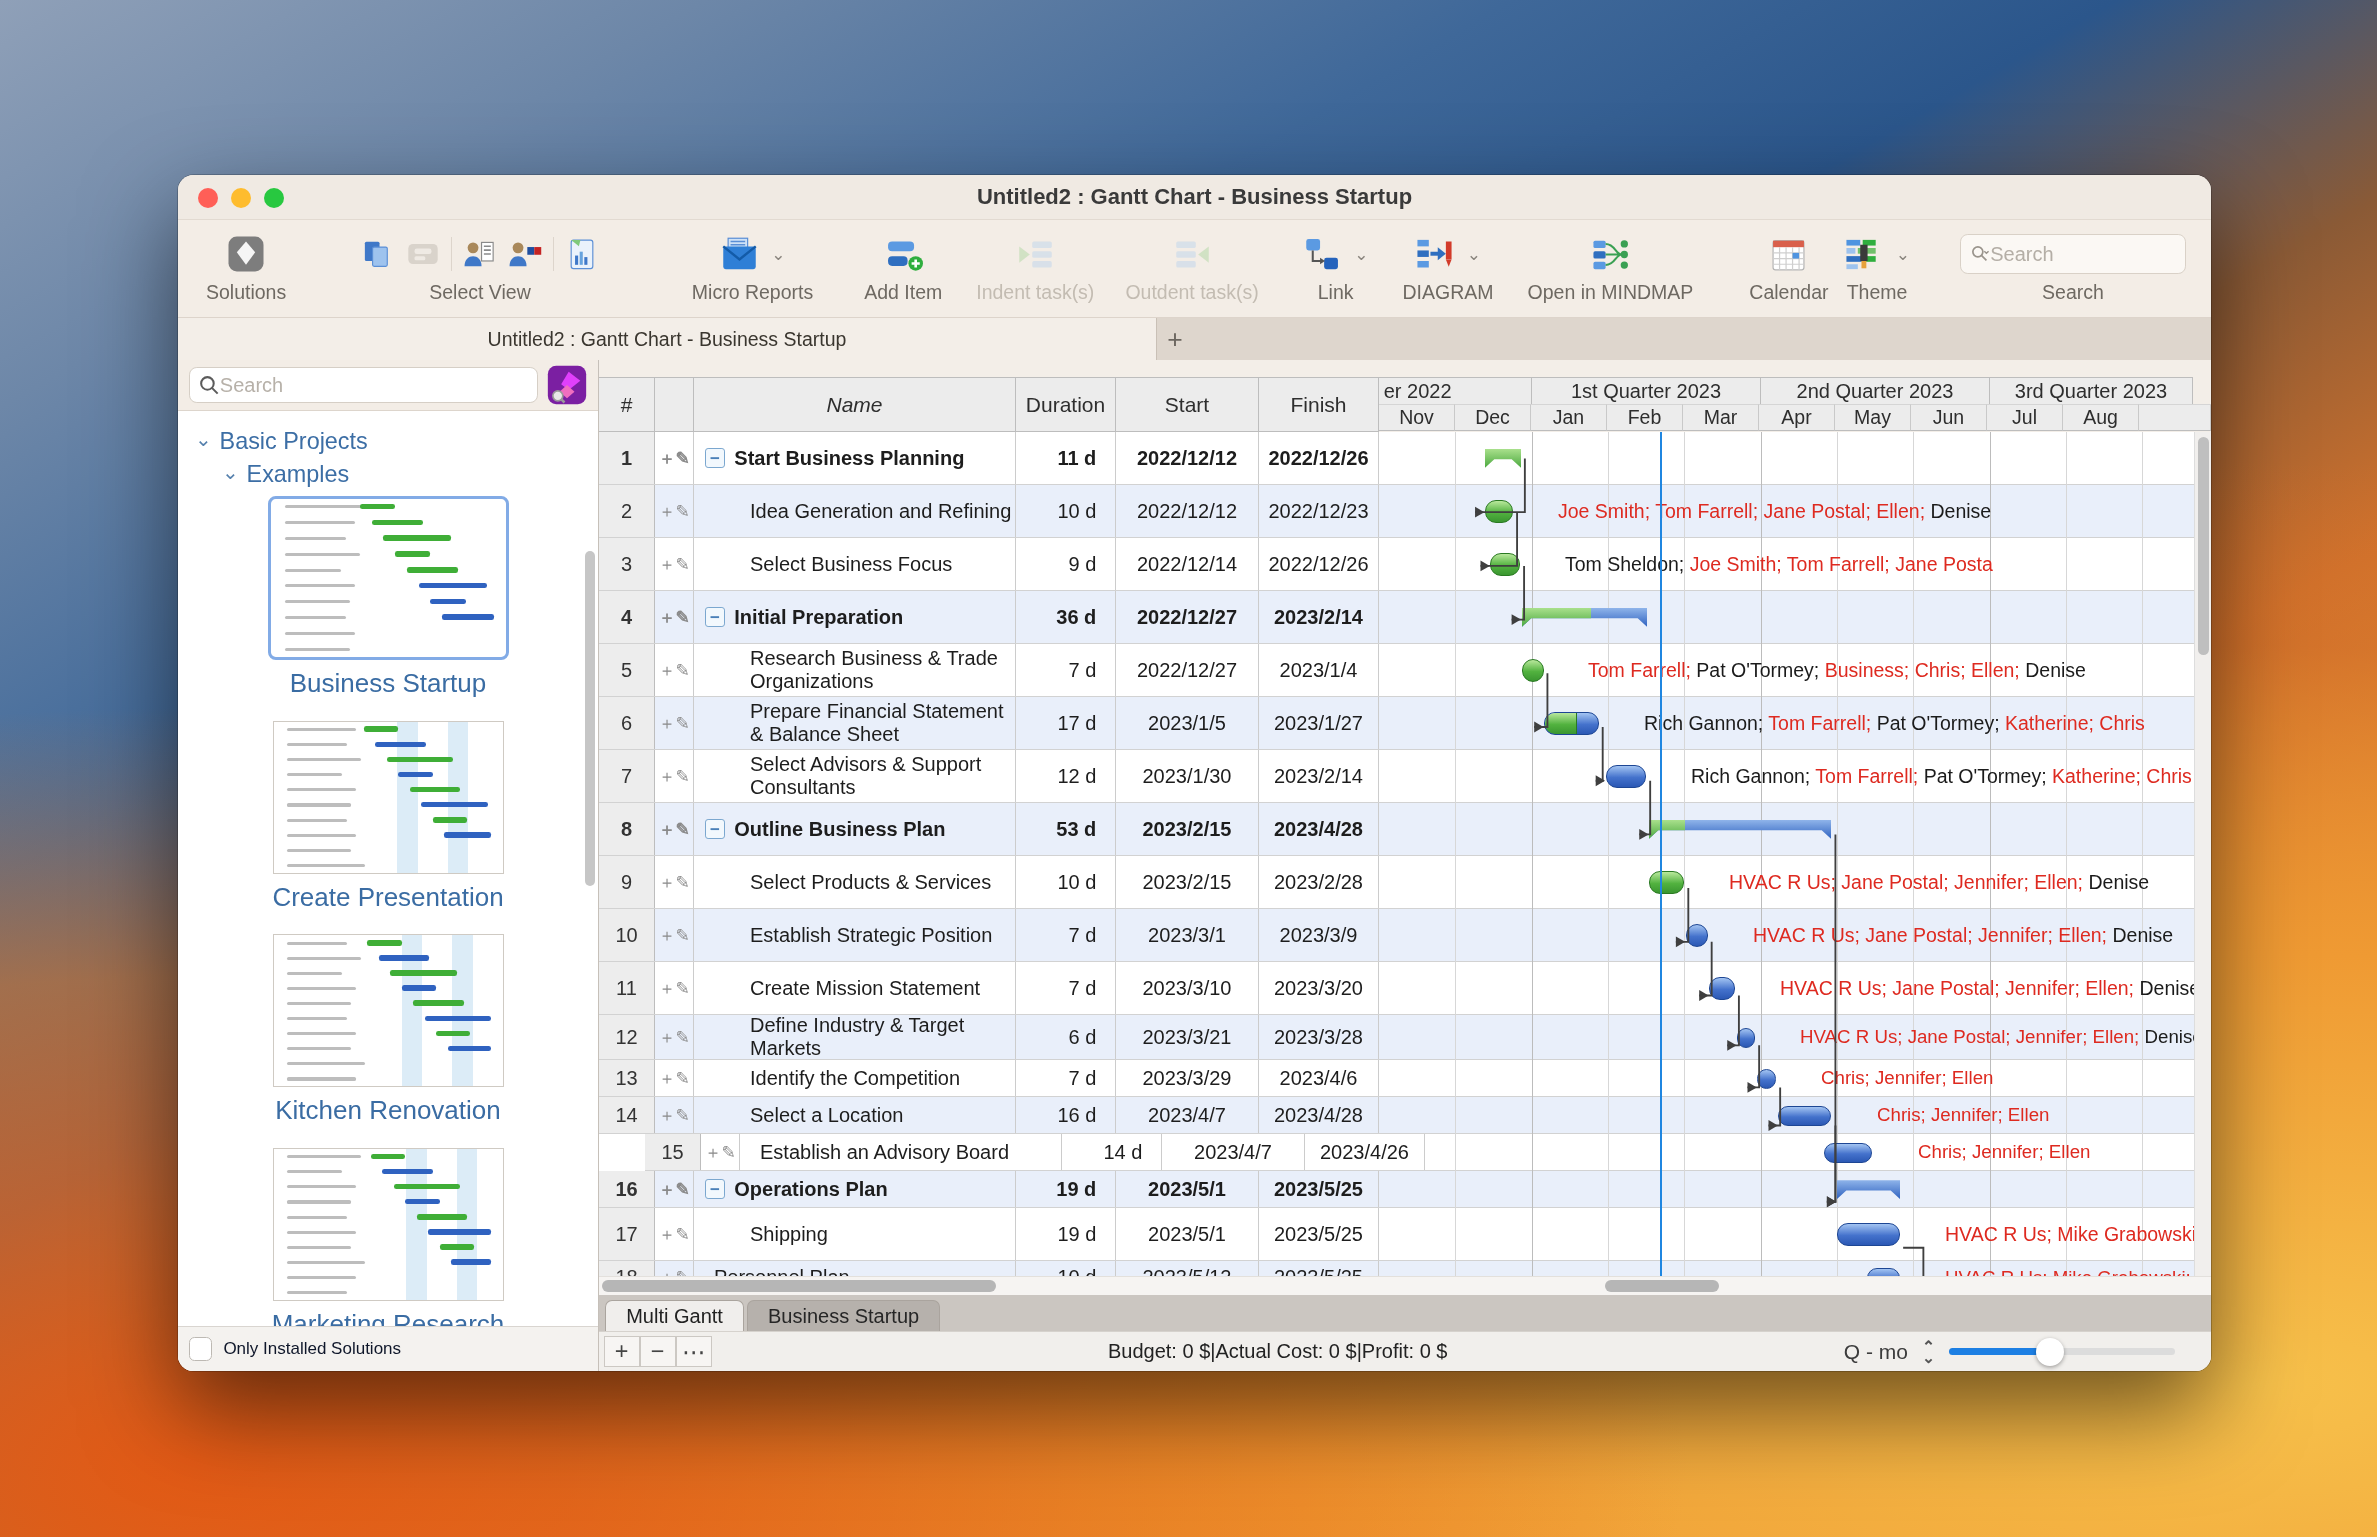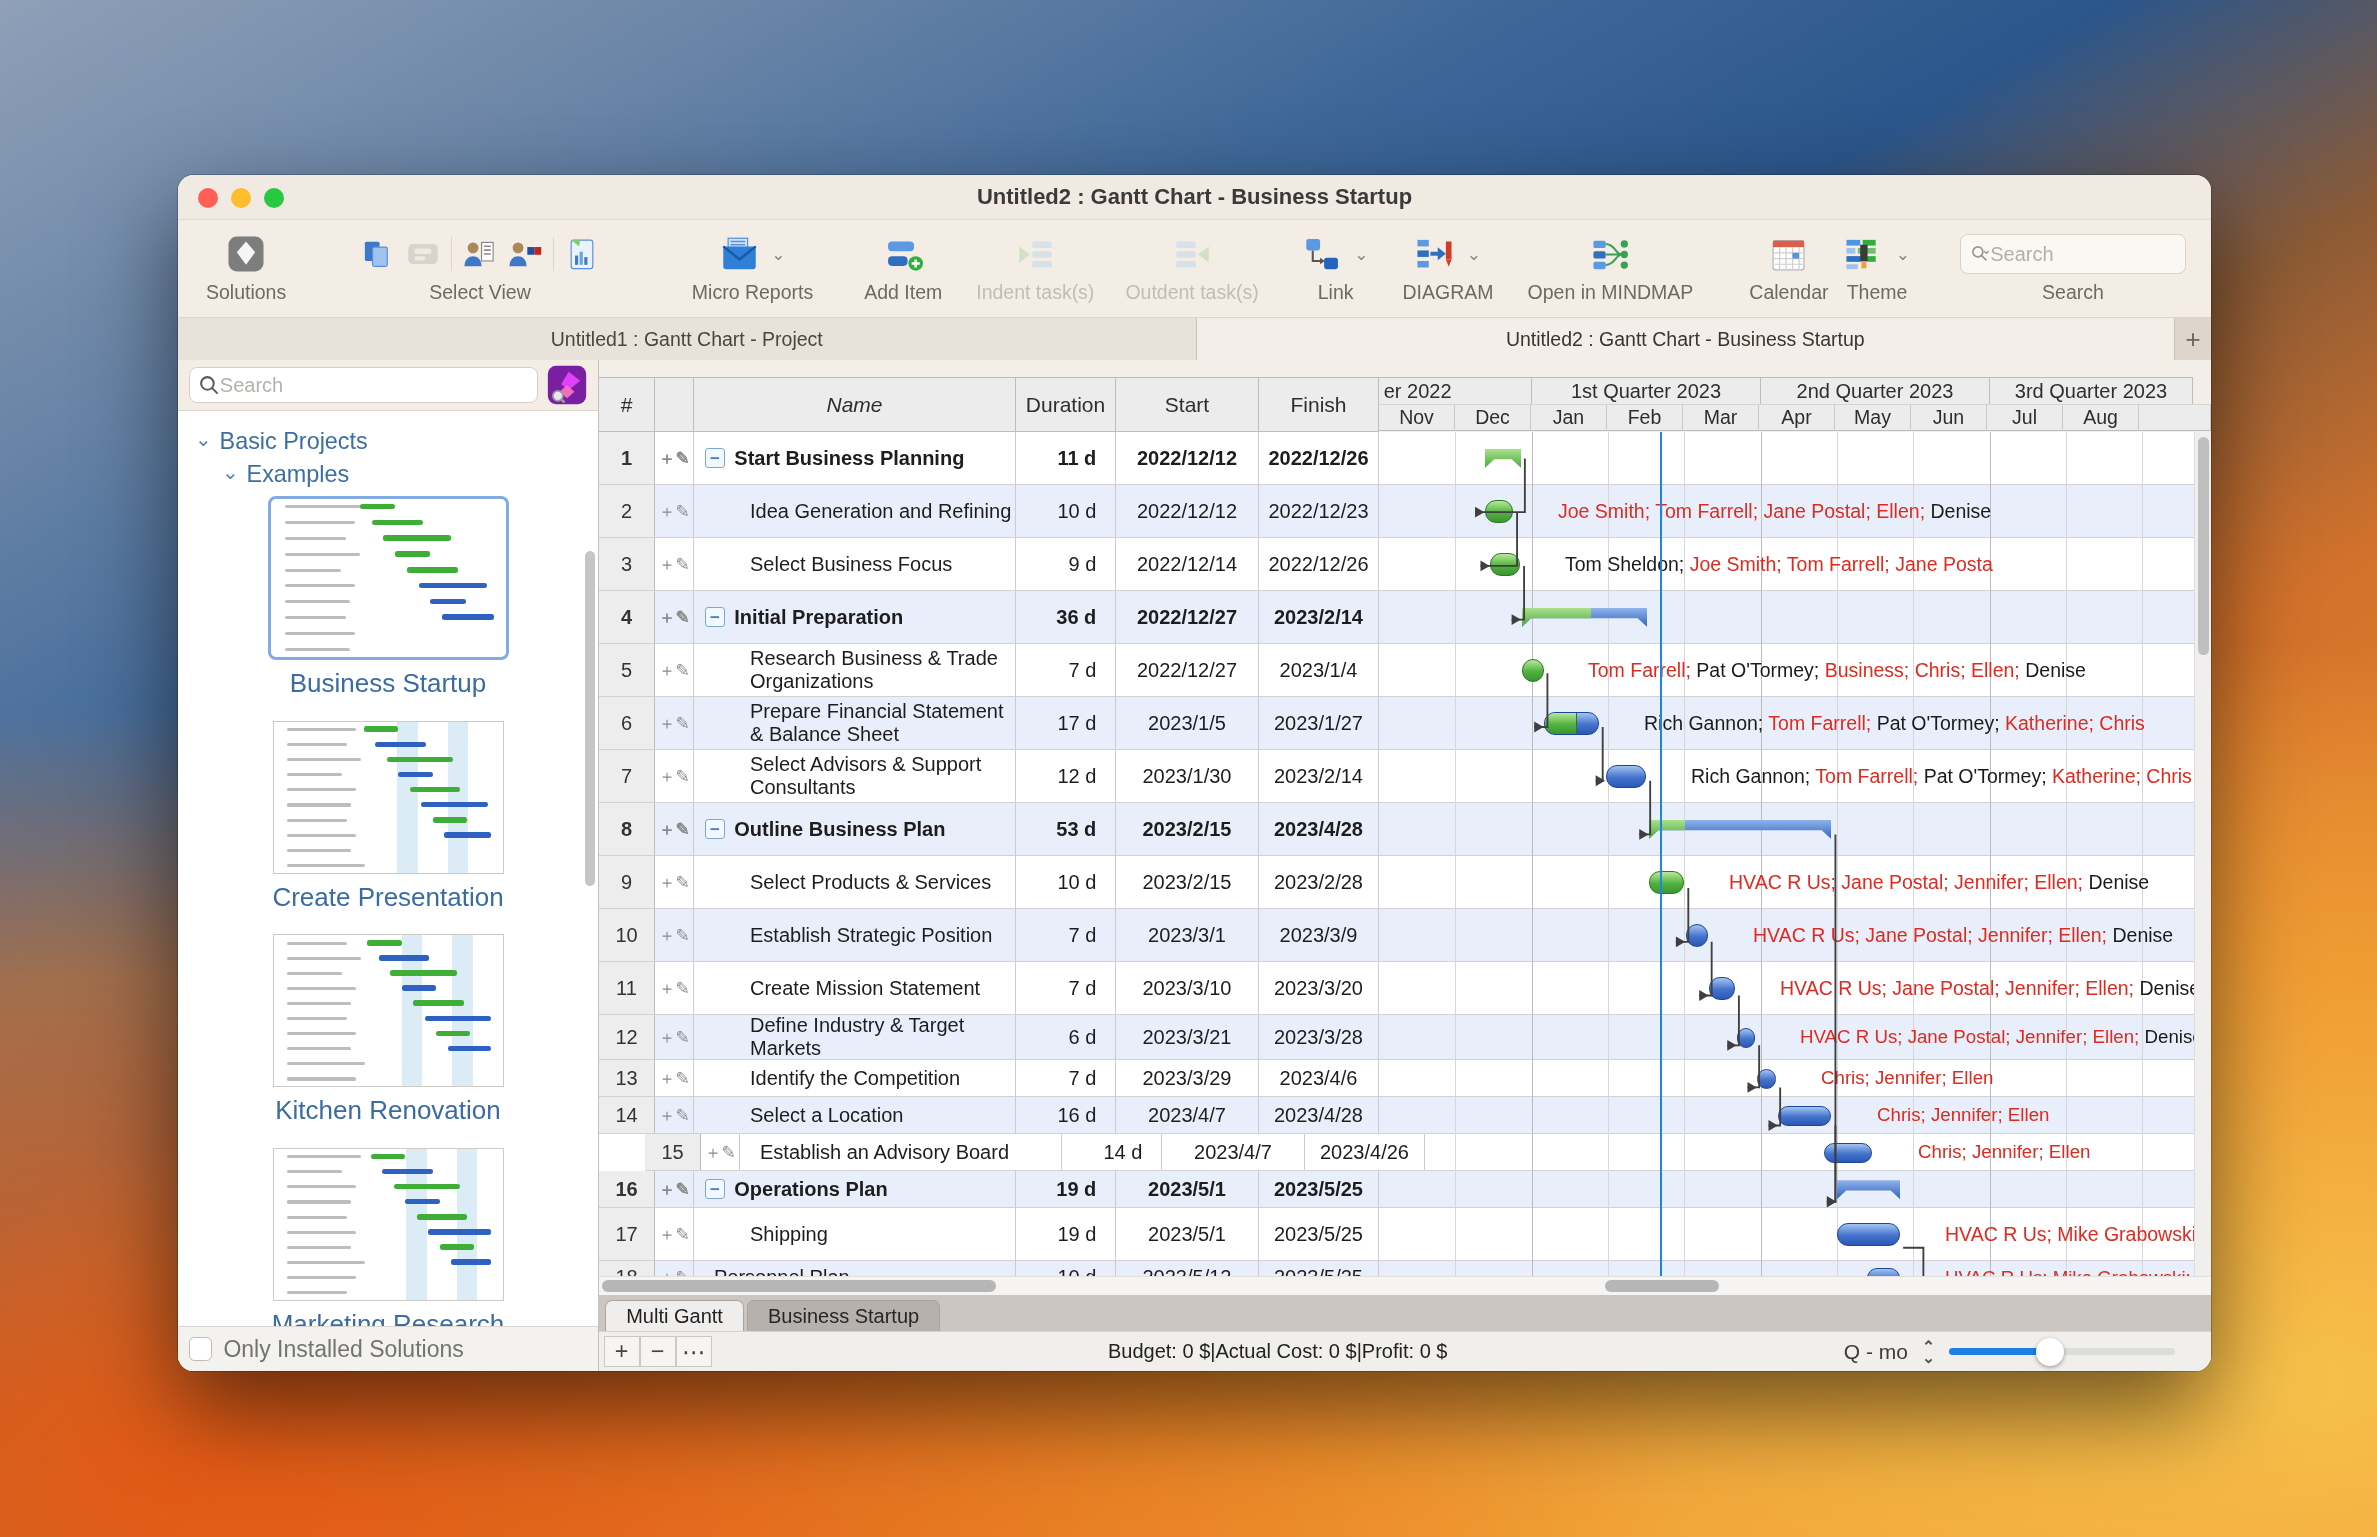--- a/index.html
+++ b/index.html
@@ -57,21 +57,21 @@
   .thumb { width:231px; height:153px; background:#fff; border:0.8px solid #cfcac3; position:relative; overflow:hidden; }
   .thumb.selected { border:3.1px solid #82abe6; border-radius:7.8px; width:241px; height:164px; }
   .thumb-caption { font-size:26px; color:#3a6ca3; margin:7.8px 0 14px 0; }
   .mini-row { position:absolute; left:0; width:100%; }
   .mini-line { position:absolute; height:3.1px; background:#bdbdbd; border-radius:1.6px; top:6.2px; left:6%; }
   .mini-bar { position:absolute; height:5.5px; border-radius:2.3px; top:4.7px; }
   .mini-band { position:absolute; top:0; bottom:0; background:#cde4f4; opacity:.7; }
   .side-vscroll { position:absolute; right:3.1px; top:140px; width:10px; height:335px; background:#c6c6c6; border-radius:5.5px; }
   .side-footer { height:45px; background:#f4f2ef; border-top:0.8px solid #d9d5d0; display:flex; align-items:center; gap:11px; padding-left:11px; flex:0 0 auto;}
   .checkbox { width:23.4px; height:23.4px; background:#fff; border:1.6px solid #bdb9b3; border-radius:5.5px; }
-  .side-footer span { font-size:23px; color:#737373; }
+  .side-footer span { font-size:17px; color:#0f172a; }
   
   .main { flex:1; display:flex; flex-direction:column; min-width:0; background:#f3eee8; }
   .gapstrip { height:17px; flex:0 0 auto; }
   .gridheader { height:55px; display:flex; flex:0 0 auto; }
   .th { background:#ececec; border-right:0.8px solid #bdbdbd; border-top:0.8px solid #bdbdbd; border-bottom:0.8px solid #bdbdbd;
        display:flex; align-items:center; justify-content:center; font-size:21px; color:#2e2e2e; }
   .tl-head { display:flex; flex-direction:column; }
   .tl-qrow, .tl-mrow { display:flex; height:27px; }
   .tl-q { background:#ececec; border-right:0.8px solid #bdbdbd; border-top:0.8px solid #bdbdbd; font-size:20px; color:#2e2e2e; display:flex; align-items:center; }
   .tl-m { background:#ececec; border-right:0.8px solid #c9c9c9; border-top:0.8px solid #d5d5d5; border-bottom:0.8px solid #bdbdbd; font-size:19.5px; color:#2e2e2e; display:flex; align-items:center; justify-content:center; }
@@ -308,21 +308,20 @@
               <path d="M20 10l3 3 3-3" fill="none" stroke="#9a948c" stroke-width="2"></path>
             </svg>
             <input type="text" placeholder="Search" style="">
           </div>
         </div>
         <div class="tblabel">Search</div>
       </div>
     </div>
 
   <div class="doctabs" id="doctabs">
-      <div class="doctab" style="width: 1019px;">Untitled1 : Gantt Chart - Project</div>
       <div class="doctab active" style="width: 979px;">Untitled2 : Gantt Chart - Business Startup</div>
       <div class="doctab-plus">+</div>
     </div>
 
   <div class="content">
 
     <div class="sidebar">
       <div class="side-search">
         <div class="side-search-box">
           <svg width="22" height="22" viewBox="0 0 28 28">

